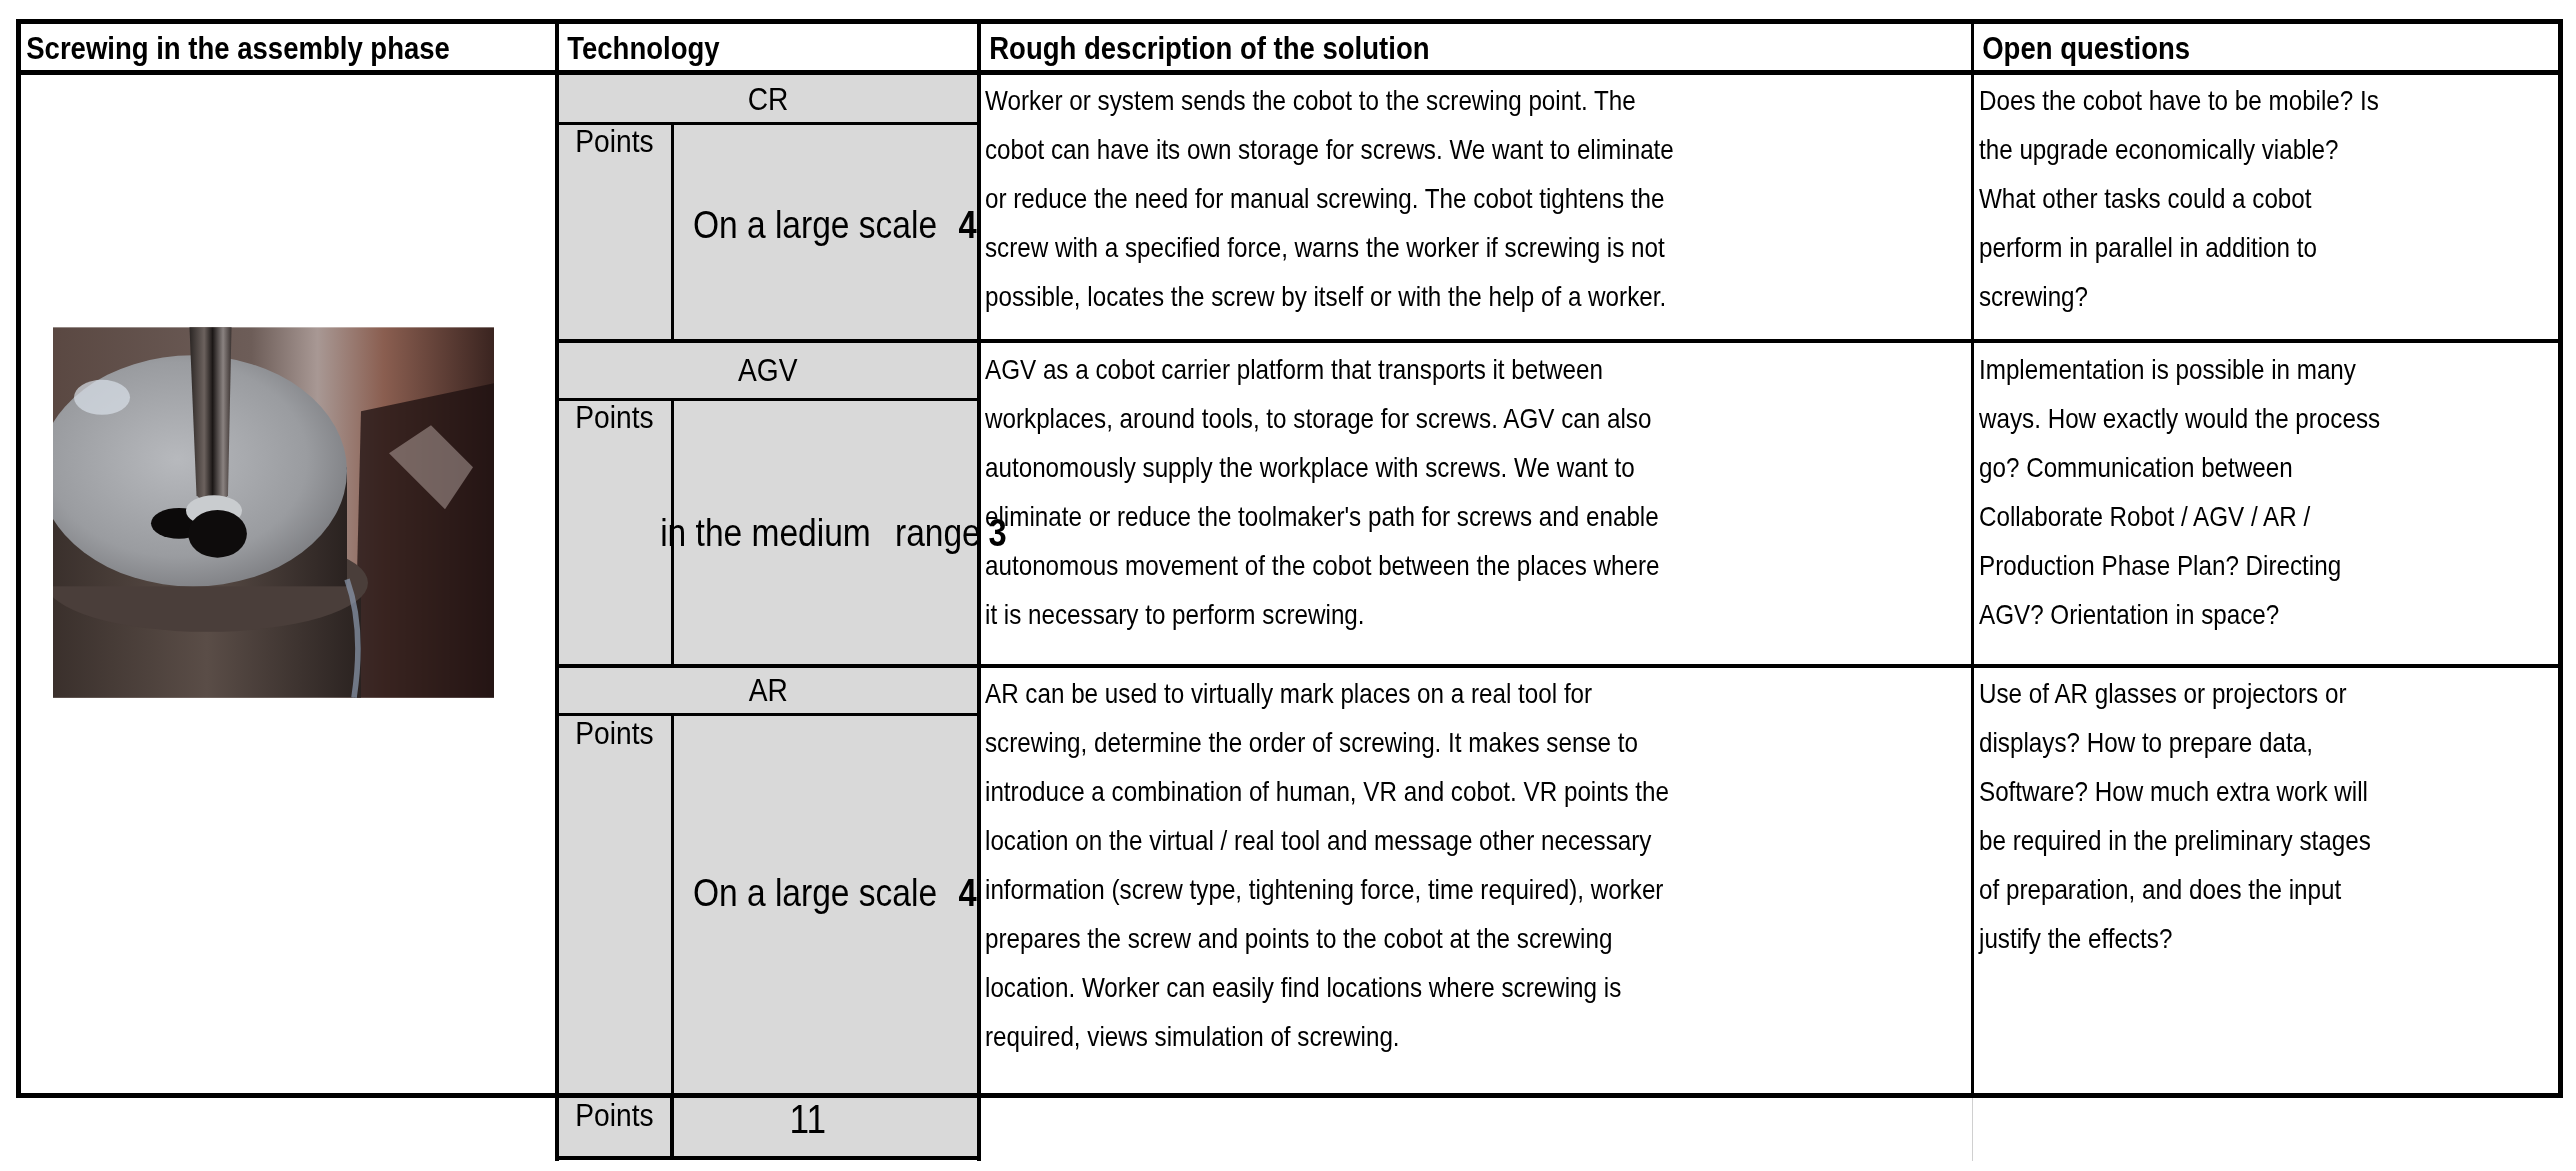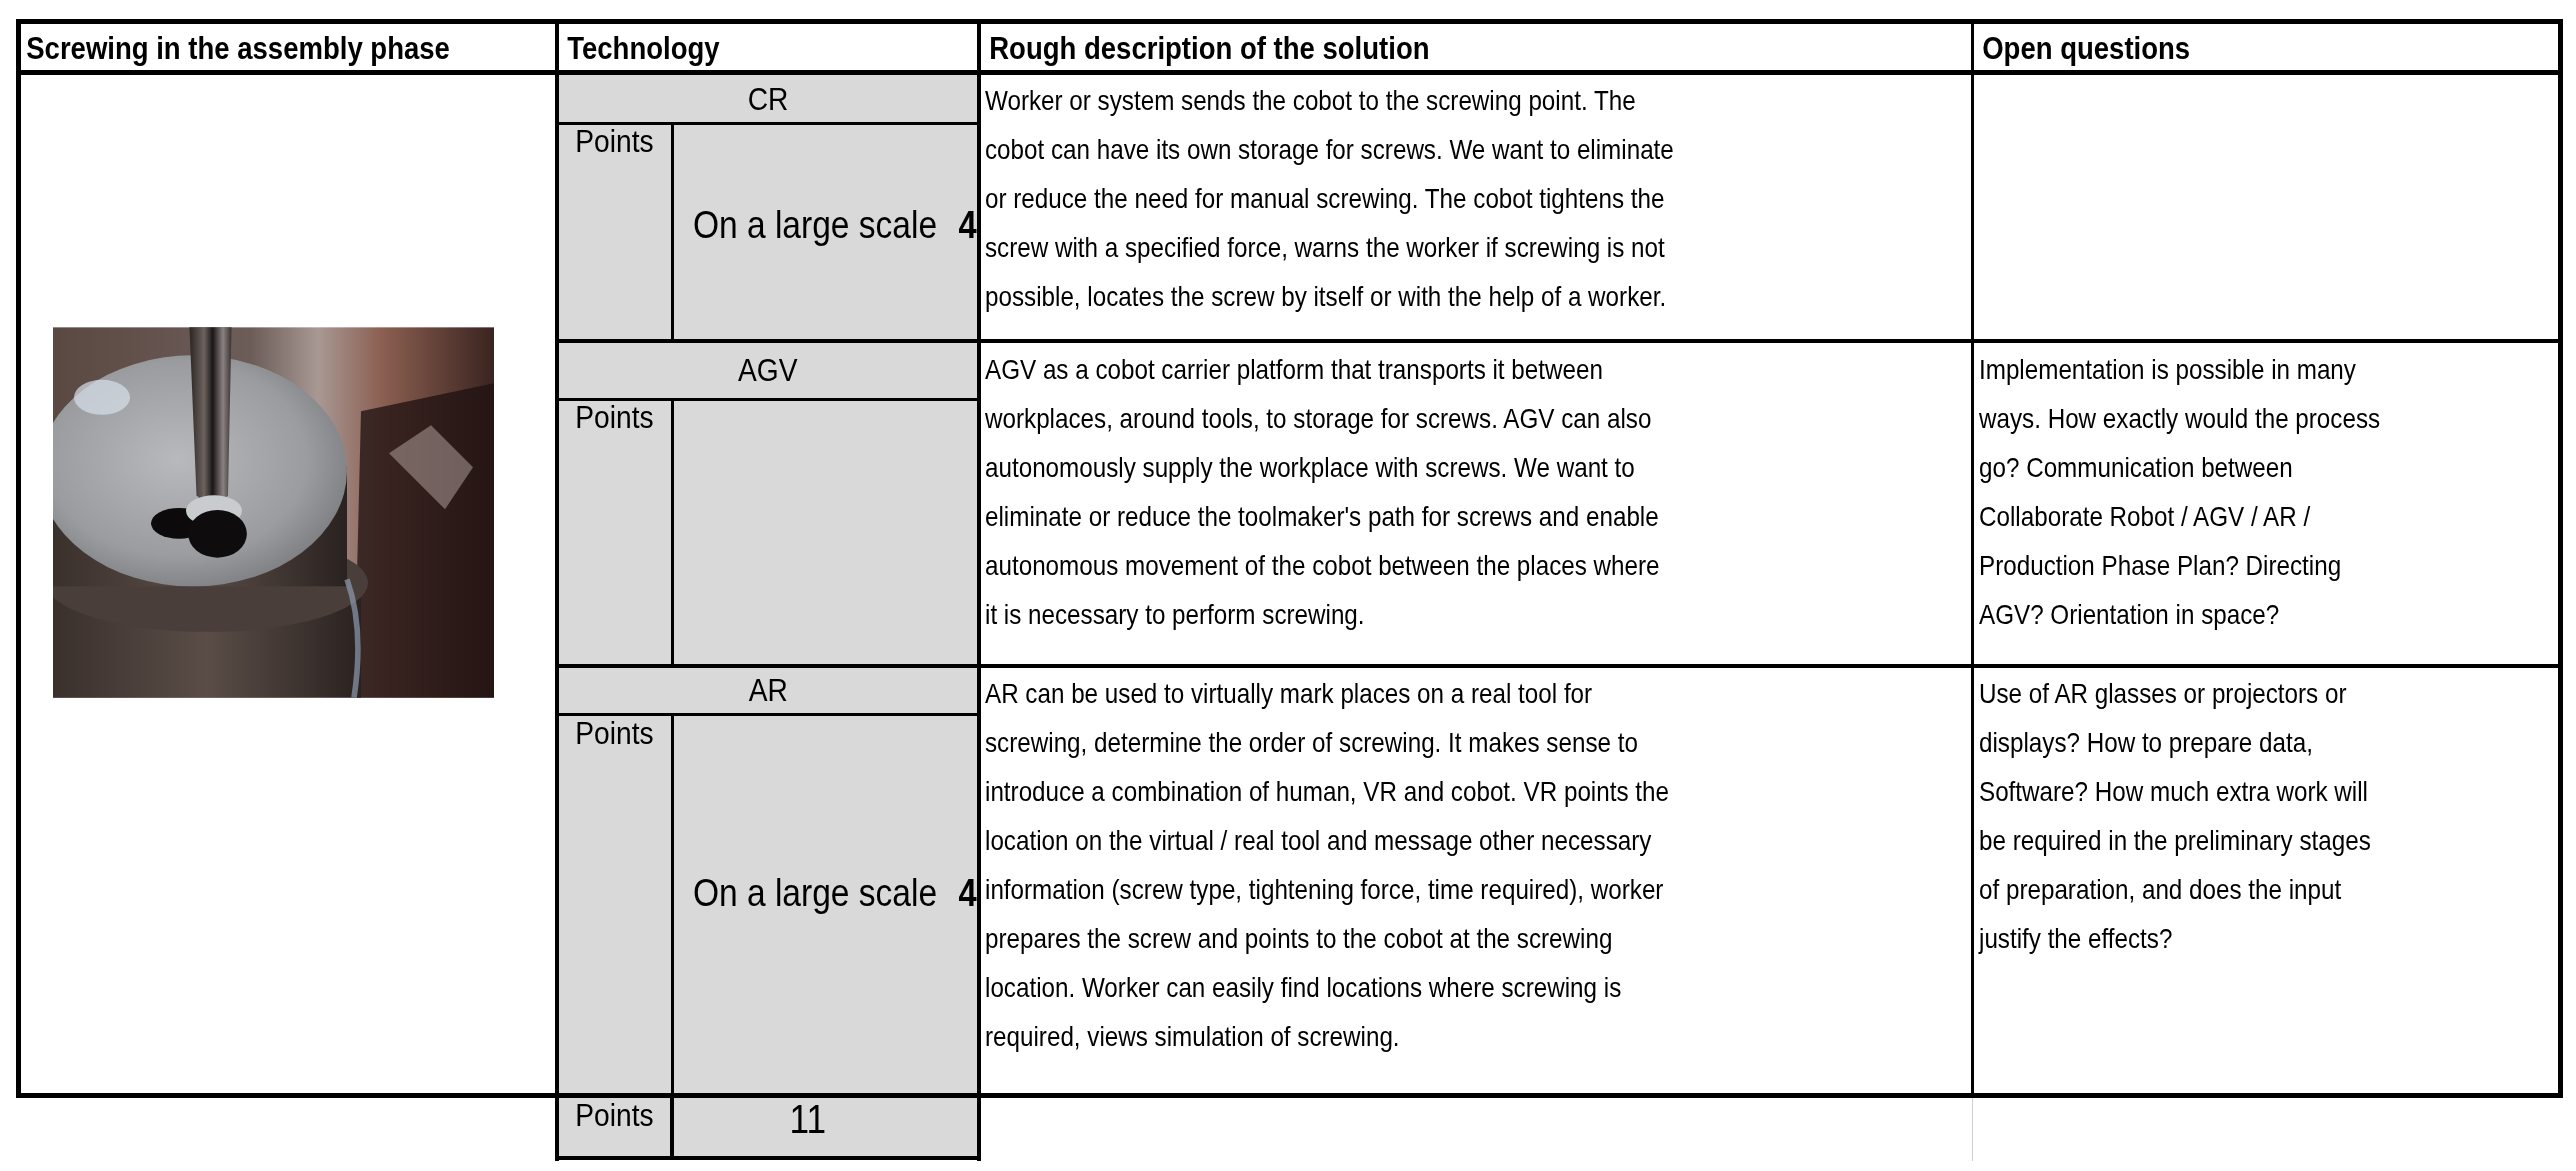--- a/index.html
+++ b/index.html
@@ -90,27 +90,39 @@
     <span class="ln">On a large scale</span>
     <span class="ln num">4</span>
   </div>
   <div class="abs txt" style="left:985px;top:76px;width:985px;">
     <span class="ln">Worker or system sends the cobot to the screwing point. The</span>
     <span class="ln">cobot can have its own storage for screws. We want to eliminate</span>
     <span class="ln">or  reduce the need for manual screwing. The cobot tightens the</span>
     <span class="ln">screw with a specified force, warns the worker if screwing is not</span>
     <span class="ln">possible, locates the screw by itself or with the help of a worker.</span>
   </div>
+  <div class="abs txt" style="left:1979px;top:76px;width:582px;">
+    <span class="ln">Does the cobot have to be mobile? Is</span>
+    <span class="ln">the upgrade economically viable?</span>
+    <span class="ln">What other tasks could a cobot</span>
+    <span class="ln">perform in parallel in addition to</span>
+    <span class="ln">screwing?</span>
+  </div>
 
   <div class="abs techlabel" style="left:557px;top:341px;width:422px;height:58px;">
       <span>AGV</span>
     </div>
   <div class="abs pts" style="left:557px;top:399px;width:115px;height:267px;">
       <span>Points</span>
     </div>
+  <div class="abs scale" style="left:672px;top:399px;width:307px;height:267px;">
+    <span class="ln">in the medium</span>
+    <span class="ln">range</span>
+    <span class="ln num">3</span>
+  </div>
   <div class="abs txt" style="left:985px;top:345px;width:985px;">
     <span class="ln">AGV as a cobot carrier platform that transports it between</span>
     <span class="ln">workplaces, around tools, to storage for screws. AGV can also</span>
     <span class="ln">autonomously supply the workplace with screws.  We want to</span>
     <span class="ln">eliminate or  reduce the toolmaker's path for screws and enable</span>
     <span class="ln">autonomous movement of the cobot between the places where</span>
     <span class="ln">it is necessary to perform screwing.</span>
   </div>
   <div class="abs txt" style="left:1979px;top:345px;width:582px;">
     <span class="ln">Implementation is possible in many</span>

